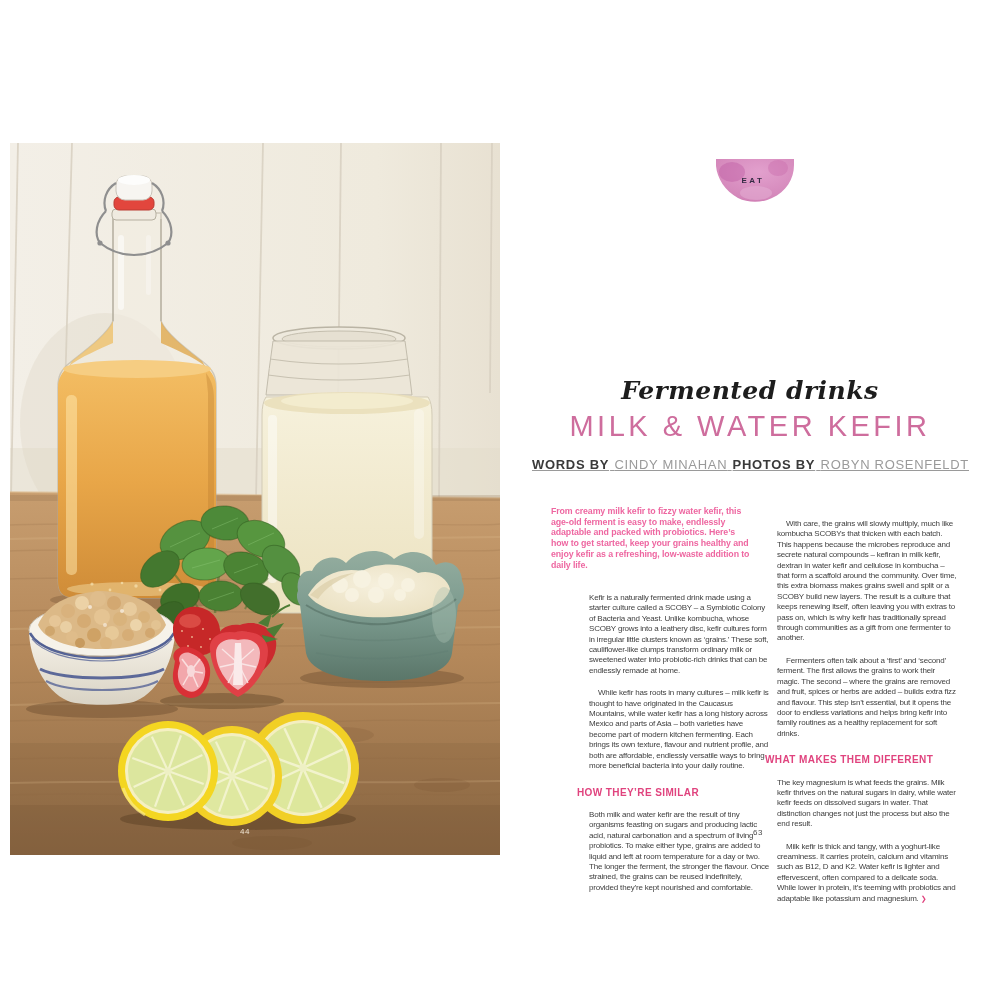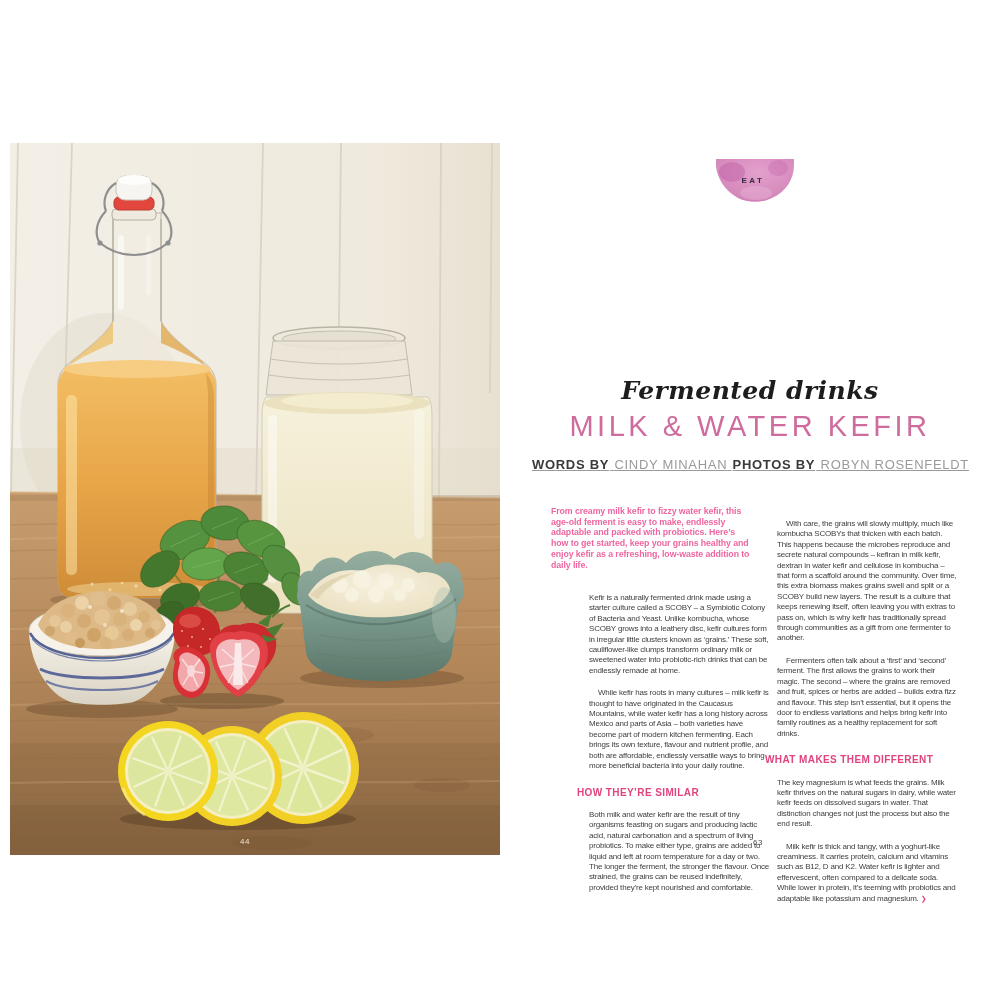--- a/index.html
+++ b/index.html
@@ -1,20 +1,20 @@
 <!DOCTYPE html>
 <html><head>
 <meta charset="utf-8">
 <style>
   html,body{margin:0;padding:0;background:#ffffff;}
   body{width:1000px;height:1000px;position:relative;font-family:"Liberation Sans",sans-serif;overflow:hidden;}
   .spread{position:absolute;left:0;top:0;width:1000px;height:1000px;background:#ffffff;}
   .photo-page{position:absolute;left:10px;top:143px;width:490px;height:712px;}
   .photo-page svg{display:block;}
-  .page-num{position:absolute;font-size:8px;letter-spacing:0.5px;margin-top:10px;}
+  .page-num{position:absolute;font-size:8px;letter-spacing:0.5px;}
   .page-num-left{left:240px;top:827px;color:#f4ead8;opacity:.95;}
   .page-num-right{left:753px;top:828px;color:#4c4c4c;}
   .eat-tab{position:absolute;left:716px;top:159px;width:82px;height:46px;}
   .eat-tab .tab-label{position:absolute;left:0;top:17px;width:74px;text-align:center;font-size:8px;font-weight:bold;letter-spacing:2.6px;color:#342b43;}
   .kicker{position:absolute;left:505px;top:376px;width:490px;text-align:center;
     font-family:"DejaVu Serif",serif;font-style:italic;font-weight:600;font-size:25px;color:#1d1d1d;letter-spacing:0.5px;}
   .main-title{position:absolute;left:505px;top:410px;width:490px;text-align:center;
     font-size:29px;font-weight:400;letter-spacing:3.5px;color:#ce6d9d;}
   .byline{position:absolute;left:505px;top:457px;width:490px;text-align:center;font-size:13px;letter-spacing:0.7px;color:#9a9a9a;text-decoration:underline;}
   .byline b{color:#3a3a3a;font-weight:bold;margin:0 1px;}

